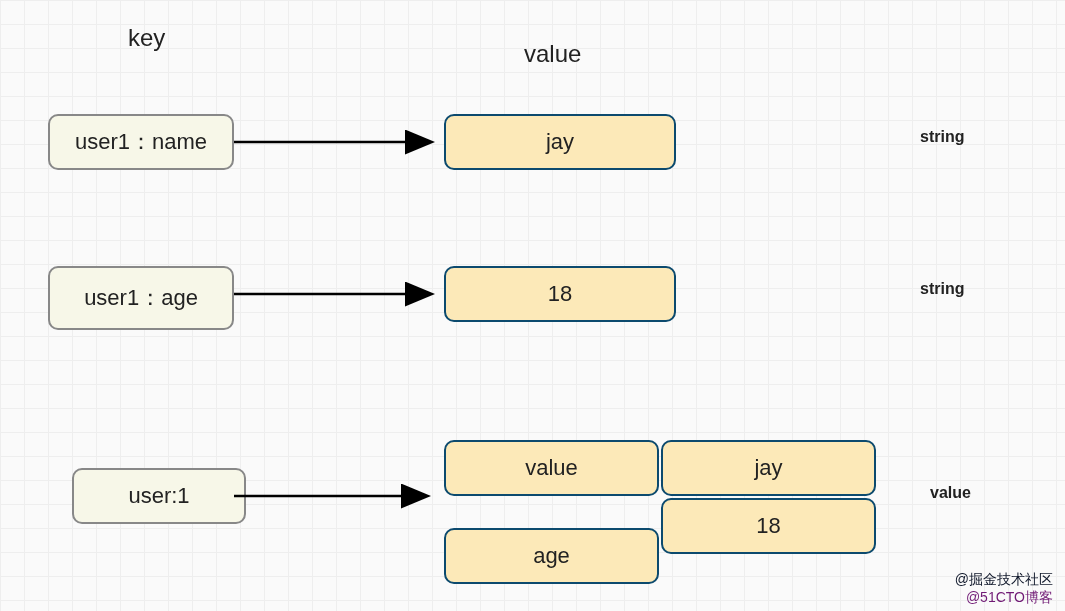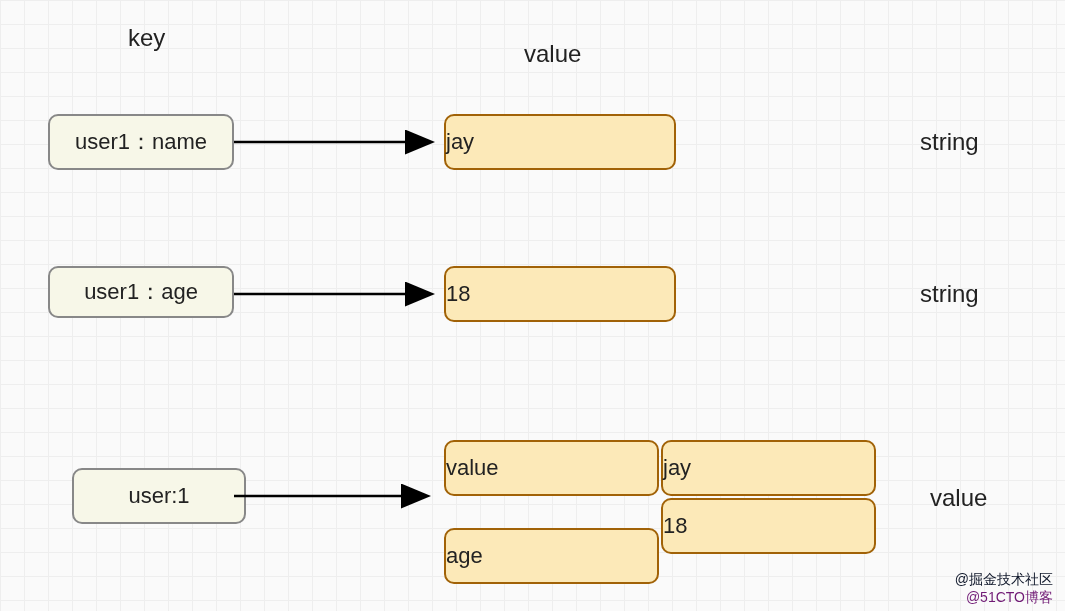--- a/index.html
+++ b/index.html
@@ -17,42 +17,44 @@
     position: relative;
     overflow: hidden;
   }
   .header-label {
     position: absolute;
     font-size: 24px;
     color: #222;
   }
   .row-type {
     position: absolute;
-    font-size: 24px;
+    font-size: 16px;
     color: #222;
+    font-weight: bold;
   }
   .key-box {
     position: absolute;
     background: #f7f7e8;
     border: 2px solid #888;
     border-radius: 10px;
     display: flex;
     align-items: center;
     justify-content: center;
     font-size: 22px;
     color: #222;
     padding: 0 14px;
   }
   .value-box {
     position: absolute;
     background: #fce9b8;
-    border: 2px solid #a16207;
+    border: 2px solid #0c4a6e;
     border-radius: 10px;
     display: flex;
     align-items: center;
+    justify-content: center;
     font-size: 22px;
     color: #222;
   }
   .watermark {
     position: absolute;
     right: 12px;
     font-size: 14px;
     color: #0f172a;
   }
   svg.arrow {
@@ -75,21 +77,21 @@
         <path d="M0,0 L12,5 L0,10 Z" fill="#000"></path>
       </marker>
     </defs>
   <line x1="0" y1="14" x2="196" y2="14" stroke="#000" stroke-width="2.5" marker-end="url(#ah1)"></line>
 </svg>
 <div class="value-box" style="left:444px; top:114px; width:232px; height:56px;">
   <span>jay</span>
 </div>
 <div class="row-type" style="left:920px; top:128px;">string</div>
 
-<div class="key-box" style="left:48px; top:266px; width:186px; height:52px;">
+<div class="key-box" style="left:48px; top:266px; width:186px; height:64px;">
   <span>user1：age</span>
 </div>
 <svg class="arrow" style="left:234px; top:280px; width:210px; height:30px;">
   <defs>
       <marker id="ah2" markerWidth="12" markerHeight="10" refX="10" refY="5" orient="auto">
         <path d="M0,0 L12,5 L0,10 Z" fill="#000"></path>
       </marker>
     </defs>
   <line x1="0" y1="14" x2="196" y2="14" stroke="#000" stroke-width="2.5" marker-end="url(#ah2)"></line>
 </svg>

